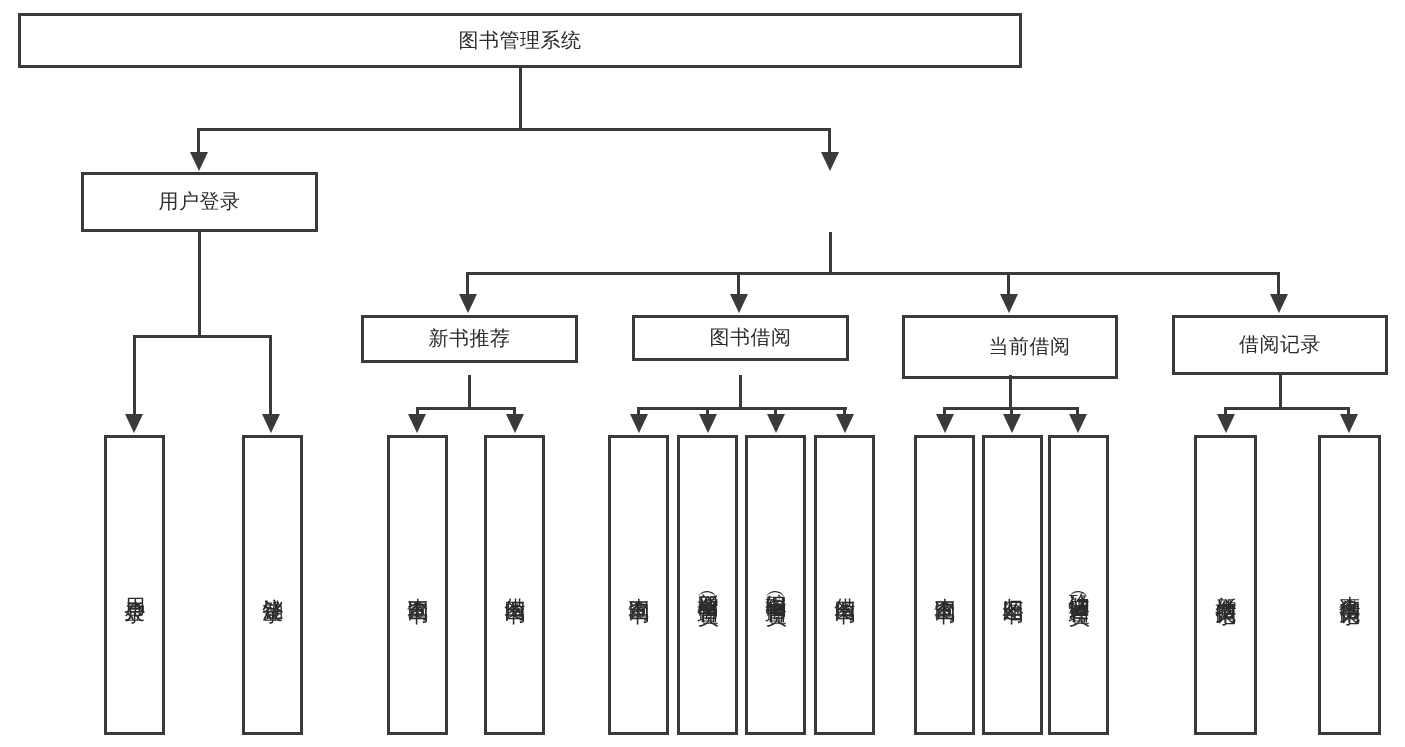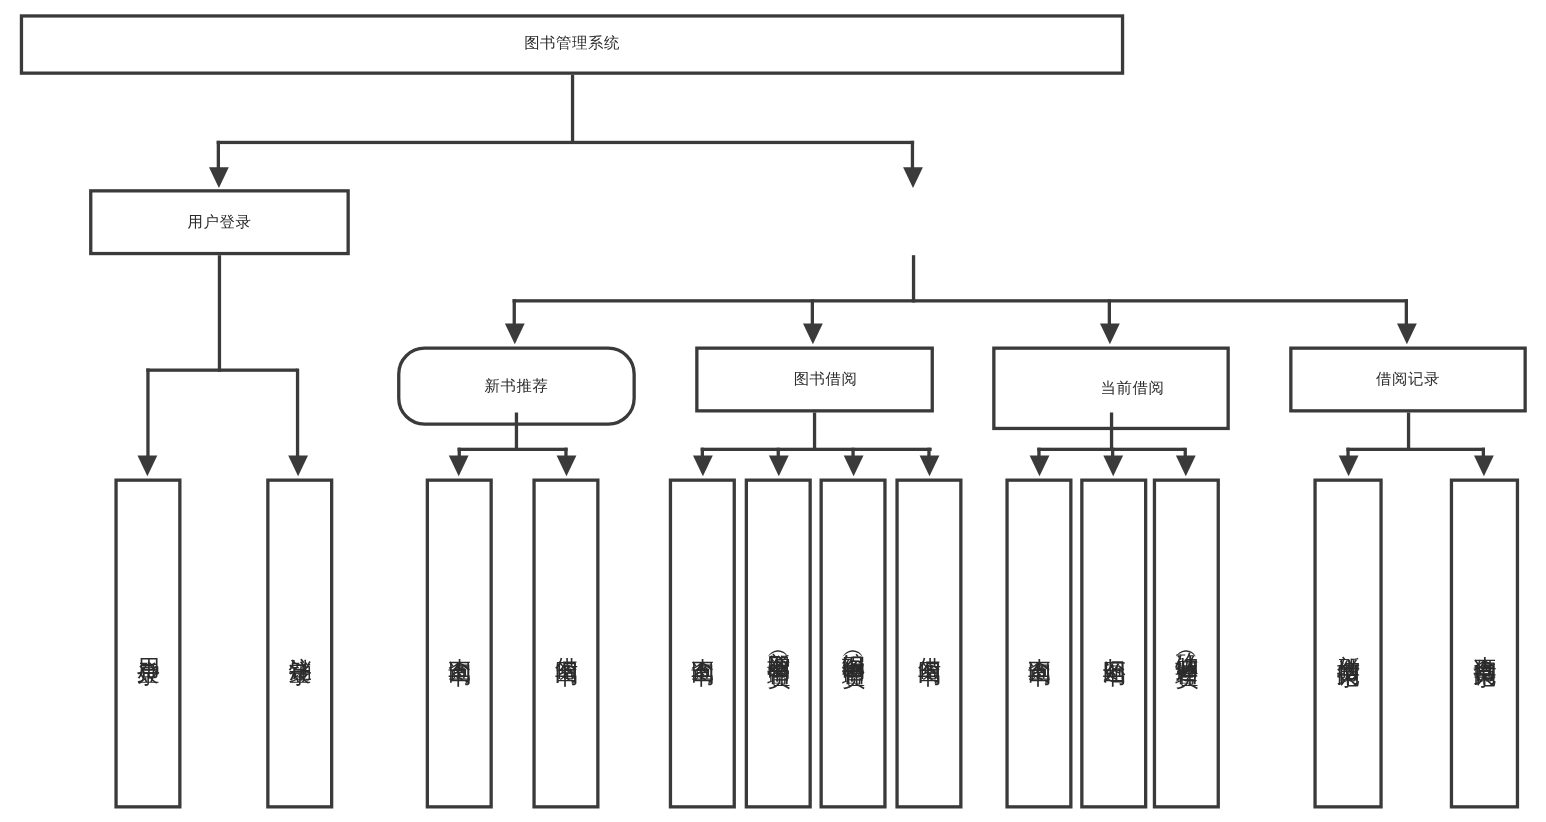--- a/index.html
+++ b/index.html
@@ -20,21 +20,21 @@
     box-sizing: border-box;
     border: 3px solid #3a3a3a;
     background: #ffffff;
     display: flex;
     align-items: center;
     justify-content: center;
     color: #2b2b2b;
     line-height: 1.18;
   }
   .node.h {
-    font-size: 14px;
+    font-size: 20px;
     letter-spacing: 0.5px;
   }
   .node.v {
     border-width: 3px;
   }
   .node.v .vtext {
     writing-mode: vertical-rl;
     text-orientation: upright;
     font-size: 21px;
     letter-spacing: 2px;
@@ -101,27 +101,27 @@
   <div class="edge h" style="left:466px; top:272px; width:814px; height:3px;"></div>
   <div class="edge v" style="left:466px; top:272px; width:3px; height:25px;"></div>
   <div class="arrow" style="left:459px; top:294px;"></div>
   <div class="edge v" style="left:737px; top:272px; width:3px; height:25px;"></div>
   <div class="arrow" style="left:730px; top:294px;"></div>
   <div class="edge v" style="left:1007px; top:272px; width:3px; height:25px;"></div>
   <div class="arrow" style="left:1000px; top:294px;"></div>
   <div class="edge v" style="left:1277px; top:272px; width:3px; height:25px;"></div>
   <div class="arrow" style="left:1270px; top:294px;"></div>
 
-  <div class="node h" style="left:361px; top:315px; width:217px; height:72px;border-radius:25px;">
+  <div class="node h" style="left:361px; top:315px; width:217px; height:48px;">
     <span>新书推荐</span>
   </div>
-  <div class="node h" style="left:632px; top:315px; width:217px; height:60px;padding-left:20px;">
+  <div class="node h" style="left:632px; top:315px; width:217px; height:46px;padding-left:20px;">
     <span>图书借阅</span>
   </div>
-  <div class="node h" style="left:902px; top:315px; width:216px; height:76px;padding-left:39px;">
+  <div class="node h" style="left:902px; top:315px; width:216px; height:64px;padding-left:39px;">
     <span>当前借阅</span>
   </div>
   <div class="node h" style="left:1172px; top:315px; width:216px; height:60px;text-align:center;">
     <span>借阅记录</span>
   </div>
 
   <div class="edge v" style="left:468px; top:375px; width:3px; height:35px;"></div>
   <div class="edge h" style="left:416px; top:407px; width:100px; height:3px;"></div>
   <div class="edge v" style="left:416px; top:407px; width:3px; height:10px;"></div>
   <div class="arrow" style="left:408px; top:414px;"></div>

